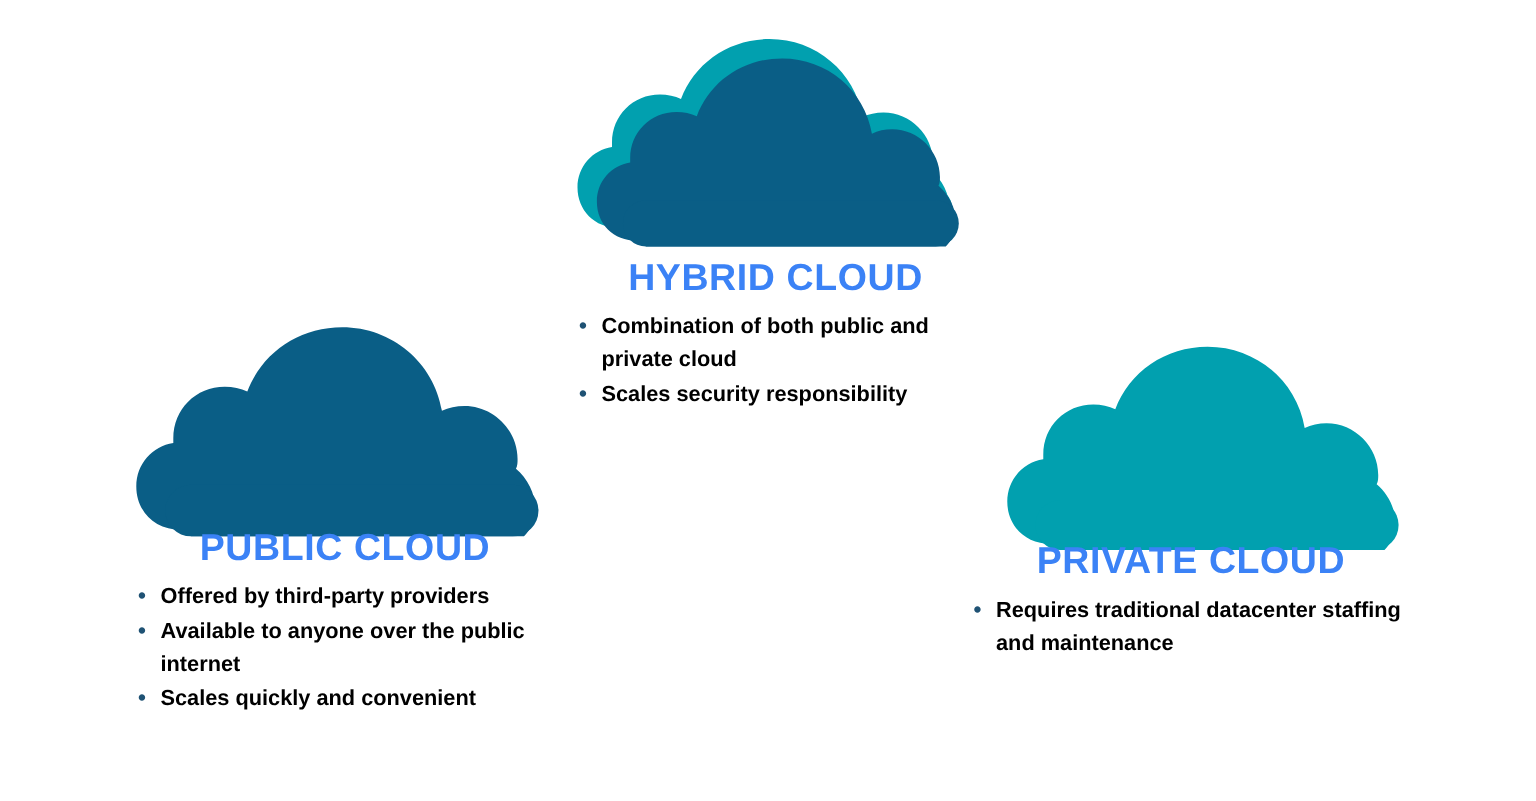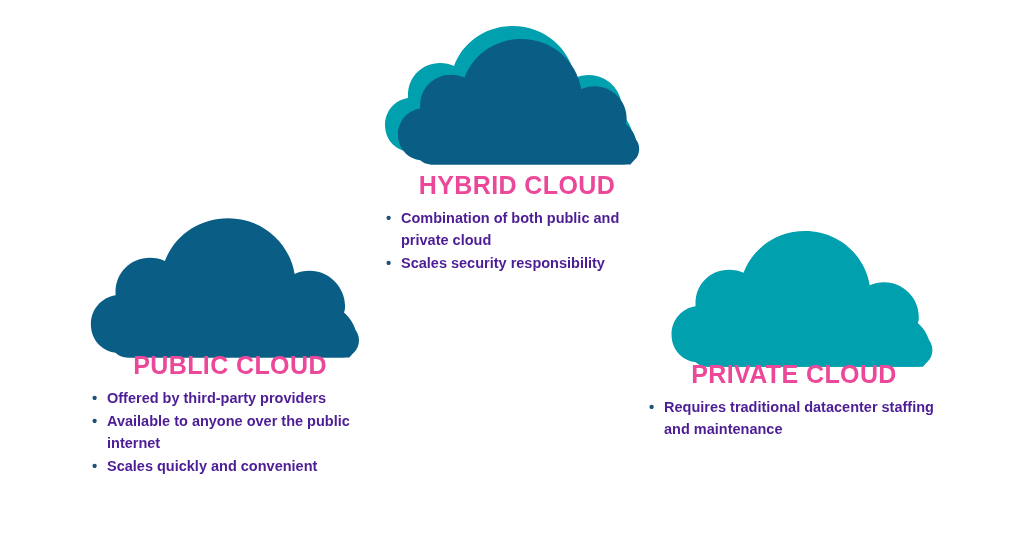--- a/index.html
+++ b/index.html
@@ -30,40 +30,40 @@
 
   
   .panel {
     position: absolute;
   }
   .panel-title {
     font-family: "Liberation Sans", sans-serif;
     font-weight: bold;
     font-size: 25px;
     letter-spacing: 0.4px;
-    color: #ec4899;
+    color: #3b82f6;
     line-height: 1.05;
     margin: 0 0 9px 0;
     white-space: nowrap;
   }
   .title-center { text-align: center; }
 
   .bullets {
     list-style: none;
     margin: 0;
     padding: 0;
   }
   .bullets li {
     position: relative;
     padding-left: 15px;
     margin-bottom: 1px;
     font-family: "Liberation Sans", sans-serif;
     font-size: 14.5px;
     line-height: 22px;
-    color: #4c1d95;
+    color: #000000;
     font-weight: 600;
   }
   .bullets li::before {
     content: "\2022";
     position: absolute;
     left: 0;
     top: -0.5px;
     font-size: 15px;
     line-height: 22px;
     color: #1F5274;

